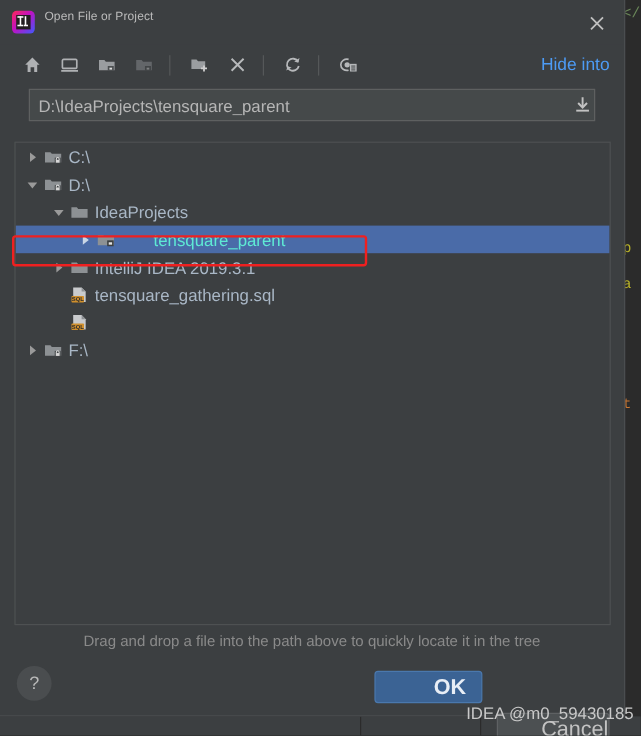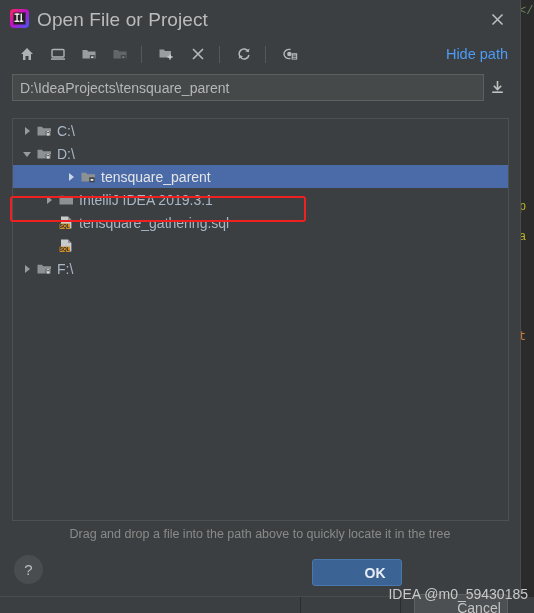--- a/index.html
+++ b/index.html
@@ -64,21 +64,21 @@
     background: #3c3f41;
   }
   .app-logo {
     position: absolute;
     left: 9px; top: 8px;
     width: 21px; height: 21px;
   }
   .title-text {
     position: absolute;
     left: 37px; top: 9px;
-    font-size: 19px;
+    font-size: 10px;
     color: #bbbbbb;
     letter-spacing: .1px;
   }
   .close-btn {
     position: absolute;
     right: 10px; top: 6px;
     width: 26px; height: 26px;
     display: flex; align-items: center; justify-content: center;
     cursor: pointer;
   }
@@ -108,21 +108,21 @@
     right: 12px; top: 9px;
     font-size: 14.5px;
     color: #4d9bf5;
     cursor: pointer;
   }
 
   
   .path-row {
     position: relative;
     height: 33px;
-    margin: 0 12px;
+    margin: 0 24px;
   }
   .path-field {
     position: absolute;
     left: 0; top: 2px;
     width: 472px; height: 27px;
     background: #45494a;
     border: 1px solid #5e6060;
     color: #b6b6b6;
     font-family: "Liberation Sans", sans-serif;
     font-size: 14px;
@@ -164,21 +164,21 @@
     width: 18px; height: 23px;
     display: flex; align-items: center; justify-content: center;
     flex: 0 0 auto;
   }
   .node-label {
     font-size: 14px;
     color: #a9b7c6;
     padding-left: 4px;
     white-space: nowrap;
   }
-  .tree-row.selected .node-label { color: #e5e5e5; }
+  .tree-row.selected .node-label { color: #5eead4; margin-left: 27px; }
 
   
   .annot-box {
     position: absolute;
     left: 10px; top: 196px;
     width: 296px; height: 26px;
     border: 2px solid #ef2020;
     border-radius: 3px;
     pointer-events: none;
     z-index: 20;
@@ -203,21 +203,21 @@
     display: flex; align-items: center; justify-content: center;
     color: #bababa;
     font-size: 15px;
     cursor: pointer;
   }
   .btn {
     position: absolute;
     top: 559px;
     height: 27px;
     font-family: "Liberation Sans", sans-serif;
-    font-size: 14px;
+    font-size: 18px;
     border-radius: 3px;
     cursor: pointer;
     display: flex; align-items: center; justify-content: center; padding-left: 36px;
   }
   .btn-ok {
     left: 312px;
     width: 90px;
     background: #3b6394;
     border: 1px solid #4a78ad;
     color: #e8eef6;
@@ -347,21 +347,21 @@
       <svg width="17" height="16" viewBox="0 0 17 16">
         <path d="M8.5 3.5 A5.2 4.5 0 0 0 2 8 A5.2 4.5 0 0 0 8.5 12.5" fill="none" stroke="#b6b8ba" stroke-width="1.4"></path>
         <circle cx="7.3" cy="8" r="2.2" fill="#b6b8ba"></circle>
         <rect x="9.6" y="7.2" width="5.6" height="6.4" fill="#b6b8ba"></rect>
         <rect x="10.7" y="8.6" width="3.4" height="0.9" fill="#4a4d4f"></rect>
         <rect x="10.7" y="10.2" width="3.4" height="0.9" fill="#4a4d4f"></rect>
         <rect x="10.7" y="11.8" width="3.4" height="0.9" fill="#4a4d4f"></rect>
       </svg>
     </span>
 
-    <span class="hide-path">Hide path</span>
+    <span class="hide-path">Hide into</span>
   </div>
 
   <div class="path-row">
     <input class="path-field" type="text" value="D:\IdeaProjects\tensquare_parent" style="">
     <span class="path-dl">
       <svg width="17" height="17" viewBox="0 0 17 17">
         <path d="M8.5 2 L8.5 10" stroke="#c2c2c2" stroke-width="1.6"></path>
         <path d="M4.8 6.8 L8.5 10.6 L12.2 6.8" fill="none" stroke="#c2c2c2" stroke-width="1.6"></path>
         <rect x="3.2" y="12.4" width="10.6" height="1.6" fill="#c2c2c2"></rect>
       </svg>
@@ -397,20 +397,34 @@
           <span class="node-icon">
             <svg width="17" height="16" viewBox="0 0 17 16">
               <path d="M1.5 3.8 L6 3.8 L7.2 5.2 L15 5.2 L15 12.4 L1.5 12.4 Z" fill="#8d9194"></path>
               <rect x="9.6" y="8.4" width="5" height="4.6" fill="#44484a"></rect>
               <path d="M10.9 10.3 L10.9 9.5 A1.2 1.2 0 0 1 13.3 9.5 L13.3 10.3" fill="none" stroke="#d7d7d7" stroke-width="0.9"></path>
               <rect x="10.5" y="10.2" width="3.2" height="2.4" fill="#d7d7d7"></rect>
             </svg>
           </span>
           <span class="node-label">D:\</span>
         </div>
+        <div class="tree-row">
+          <span style="width: 28px; flex: 0 0 auto;"></span>
+          <span class="twisty">
+            <svg width="10" height="10" viewBox="0 0 10 10">
+              <path fill="#9a9a9a" d="M1 3 L9 3 L5 8 Z"></path>
+            </svg>
+          </span>
+          <span class="node-icon">
+            <svg width="17" height="16" viewBox="0 0 17 16">
+              <path d="M1.5 3.8 L6 3.8 L7.2 5.2 L15 5.2 L15 12.4 L1.5 12.4 Z" fill="#8d9194"></path>
+            </svg>
+          </span>
+          <span class="node-label">IdeaProjects</span>
+        </div>
         <div class="tree-row selected">
           <span style="width: 50px; flex: 0 0 auto;"></span>
           <span class="twisty">
             <svg width="10" height="10" viewBox="0 0 10 10">
               <path fill="#c9d6e6" d="M3 1 L8 5 L3 9 Z"></path>
             </svg>
           </span>
           <span class="node-icon">
             <svg width="17" height="16" viewBox="0 0 17 16">
               <path d="M1.5 3.8 L6 3.8 L7.2 5.2 L15 5.2 L15 12.4 L1.5 12.4 Z" fill="#8d9194"></path>

